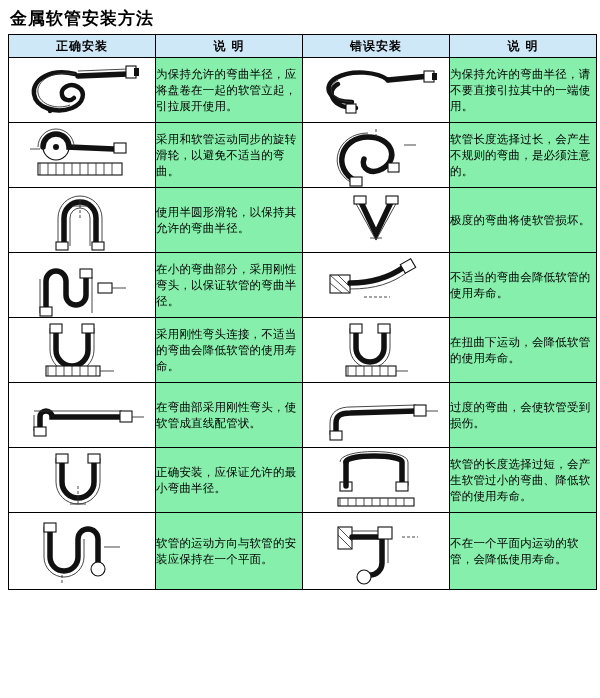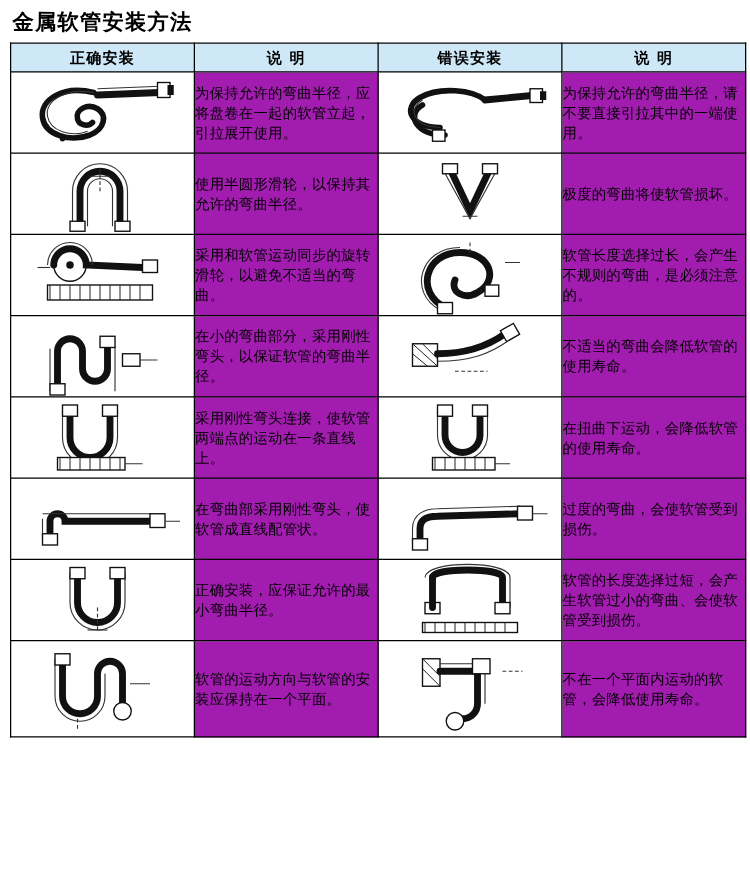--- a/index.html
+++ b/index.html
@@ -48,21 +48,21 @@
     letter-spacing: 1px;
   }
   .col-img { width: 146px; }
   .col-txt { width: 146px; }
   td.img-cell {
     background: #ffffff;
     text-align: center;
     height: 62px;
   }
   td.txt-cell {
-    background: #a21caf;
+    background: #86efac;
     font-size: 11.5px;
     line-height: 16px;
     padding: 4px 7px;
     text-align: left;
     letter-spacing: 0.2px;
   }
   .fig {
     display: block;
     margin: 0 auto;
   }
@@ -121,49 +121,20 @@
               <rect class="fillwht" x="34" y="42" width="10" height="9"></rect>
             </g>
           </svg>
         </td>
         <td class="txt-cell">为保持允许的弯曲半径，请不要直接引拉其中的一端使用。</td>
       </tr>
 
       <tr>
         <td class="img-cell">
           <svg class="fig" width="140" height="64" viewBox="0 0 140 64">
-            <g transform="translate(30,4)">
-              <path class="thick" d="M22 52 L22 26 A16 16 0 0 1 54 26 L54 52"></path>
-              <path class="thin" d="M16 54 L16 26 A22 22 0 0 1 60 26 L60 54"></path>
-              <path class="thin" d="M28 54 L28 26 A10 10 0 0 1 48 26 L48 54"></path>
-              <rect class="fillwht" x="14" y="50" width="12" height="8"></rect>
-              <rect class="fillwht" x="50" y="50" width="12" height="8"></rect>
-              <path class="dash" d="M38 8 L38 26"></path>
-              <path class="thin" d="M30 14 L46 14"></path>
-            </g>
-          </svg>
-        </td>
-        <td class="txt-cell">使用半圆形滑轮，以保持其允许的弯曲半径。</td>
-        <td class="img-cell">
-          <svg class="fig" width="140" height="64" viewBox="0 0 140 64">
-            <g transform="translate(34,4)">
-              <path class="thick" d="M20 8 L36 42 L52 8"></path>
-              <path class="thin" d="M14 8 L36 48 L58 8"></path>
-              <rect class="fillwht" x="14" y="4" width="12" height="8"></rect>
-              <rect class="fillwht" x="46" y="4" width="12" height="8"></rect>
-              <path class="thin" d="M30 46 L42 46"></path>
-            </g>
-          </svg>
-        </td>
-        <td class="txt-cell">极度的弯曲将使软管损坏。</td>
-      </tr>
-
-      <tr>
-        <td class="img-cell">
-          <svg class="fig" width="140" height="64" viewBox="0 0 140 64">
             <g transform="translate(10,4)">
               <circle class="fillwht" cx="34" cy="20" r="13"></circle>
               <circle class="fillblk" cx="34" cy="20" r="3"></circle>
               <path class="thick" d="M21 20 A13 13 0 0 1 47 20 L92 22"></path>
               <path class="thin" d="M16 20 A18 18 0 0 1 52 20"></path>
               <rect class="fillwht" x="16" y="36" width="84" height="12"></rect>
               <path class="hatch" d="M18 36 L18 48 M26 36 L26 48 M34 36 L34 48 M42 36 L42 48 M50 36 L50 48 M58 36 L58 48 M66 36 L66 48 M74 36 L74 48 M82 36 L82 48 M90 36 L90 48"></path>
               <rect class="fillwht" x="92" y="16" width="12" height="10"></rect>
               <path class="thin" d="M8 22 L18 22"></path>
             </g>
@@ -181,20 +152,49 @@
               <path class="thin" d="M78 20 L90 20"></path>
             </g>
           </svg>
         </td>
         <td class="txt-cell">软管长度选择过长，会产生不规则的弯曲，是必须注意的。</td>
       </tr>
 
       <tr>
         <td class="img-cell">
           <svg class="fig" width="140" height="64" viewBox="0 0 140 64">
+            <g transform="translate(30,4)">
+              <path class="thick" d="M22 52 L22 26 A16 16 0 0 1 54 26 L54 52"></path>
+              <path class="thin" d="M16 54 L16 26 A22 22 0 0 1 60 26 L60 54"></path>
+              <path class="thin" d="M28 54 L28 26 A10 10 0 0 1 48 26 L48 54"></path>
+              <rect class="fillwht" x="14" y="50" width="12" height="8"></rect>
+              <rect class="fillwht" x="50" y="50" width="12" height="8"></rect>
+              <path class="dash" d="M38 8 L38 26"></path>
+              <path class="thin" d="M30 14 L46 14"></path>
+            </g>
+          </svg>
+        </td>
+        <td class="txt-cell">使用半圆形滑轮，以保持其允许的弯曲半径。</td>
+        <td class="img-cell">
+          <svg class="fig" width="140" height="64" viewBox="0 0 140 64">
+            <g transform="translate(34,4)">
+              <path class="thick" d="M20 8 L36 42 L52 8"></path>
+              <path class="thin" d="M14 8 L36 48 L58 8"></path>
+              <rect class="fillwht" x="14" y="4" width="12" height="8"></rect>
+              <rect class="fillwht" x="46" y="4" width="12" height="8"></rect>
+              <path class="thin" d="M30 46 L42 46"></path>
+            </g>
+          </svg>
+        </td>
+        <td class="txt-cell">极度的弯曲将使软管损坏。</td>
+      </tr>
+
+      <tr>
+        <td class="img-cell">
+          <svg class="fig" width="140" height="64" viewBox="0 0 140 64">
             <g transform="translate(16,2)">
               <path class="thick" d="M18 56 L18 26 A10 10 0 0 1 38 26 L38 40 A10 10 0 0 0 58 40 L58 22"></path>
               <path class="thin" d="M12 58 L12 24 M64 58 L64 22"></path>
               <rect class="fillwht" x="12" y="52" width="12" height="9"></rect>
               <rect class="fillwht" x="52" y="14" width="12" height="9"></rect>
               <rect class="fillwht" x="70" y="28" width="14" height="10"></rect>
               <path class="thin" d="M84 33 L98 33"></path>
             </g>
           </svg>
         </td>
@@ -222,21 +222,21 @@
               <path class="thick" d="M20 8 L20 30 A16 16 0 0 0 52 30 L52 8"></path>
               <path class="thin" d="M14 8 L14 30 A22 22 0 0 0 58 30 L58 8"></path>
               <rect class="fillwht" x="14" y="4" width="12" height="9"></rect>
               <rect class="fillwht" x="46" y="4" width="12" height="9"></rect>
               <rect class="fillwht" x="10" y="46" width="54" height="10"></rect>
               <path class="hatch" d="M12 46 L12 56 M20 46 L20 56 M28 46 L28 56 M36 46 L36 56 M44 46 L44 56 M52 46 L52 56 M60 46 L60 56"></path>
               <path class="thin" d="M64 51 L78 51"></path>
             </g>
           </svg>
         </td>
-        <td class="txt-cell">采用刚性弯头连接，使软管两端点的运动在一条直线上。</td>
+        <td class="txt-cell">采用刚性弯头连接，不适当的弯曲会降低软管的使用寿命。</td>
         <td class="img-cell">
           <svg class="fig" width="140" height="64" viewBox="0 0 140 64">
             <g transform="translate(28,2)">
               <path class="thick" d="M22 8 L22 28 A14 14 0 0 0 50 28 L50 8"></path>
               <path class="thin" d="M16 8 L16 28 A20 20 0 0 0 56 28 L56 8"></path>
               <rect class="fillwht" x="16" y="4" width="12" height="9"></rect>
               <rect class="fillwht" x="44" y="4" width="12" height="9"></rect>
               <rect class="fillwht" x="12" y="46" width="50" height="10"></rect>
               <path class="hatch" d="M14 46 L14 56 M22 46 L22 56 M30 46 L30 56 M38 46 L38 56 M46 46 L46 56 M54 46 L54 56"></path>
               <path class="thin" d="M62 51 L74 51"></path>
@@ -293,21 +293,21 @@
               <path class="thick" d="M20 10 C20 2 76 2 76 10 L76 34"></path>
               <path class="thin" d="M14 10 C14 -4 82 -4 82 10 L82 34"></path>
               <rect class="fillwht" x="14" y="30" width="12" height="9"></rect>
               <rect class="fillwht" x="70" y="30" width="12" height="9"></rect>
               <path class="thick" d="M20 10 L20 34"></path>
               <rect class="fillwht" x="12" y="46" width="76" height="8"></rect>
               <path class="hatch" d="M14 46 L14 54 M22 46 L22 54 M30 46 L30 54 M38 46 L38 54 M46 46 L46 54 M54 46 L54 54 M62 46 L62 54 M70 46 L70 54 M78 46 L78 54"></path>
             </g>
           </svg>
         </td>
-        <td class="txt-cell">软管的长度选择过短，会产生软管过小的弯曲、会使软管受到损伤。</td>
+        <td class="txt-cell">软管的长度选择过短，会产生软管过小的弯曲、降低软管的使用寿命。</td>
       </tr>
 
       <tr>
         <td class="img-cell">
           <svg class="fig" width="140" height="76" viewBox="0 0 140 76">
             <g transform="translate(16,4)">
               <path class="thick" d="M22 10 L22 40 A14 14 0 0 0 50 40 L50 22 A10 10 0 0 1 70 22 L70 46"></path>
               <path class="thin" d="M16 10 L16 40 A20 20 0 0 0 56 40 L56 22"></path>
               <rect class="fillwht" x="16" y="6" width="12" height="9"></rect>
               <circle class="fillwht" cx="70" cy="52" r="7"></circle>

